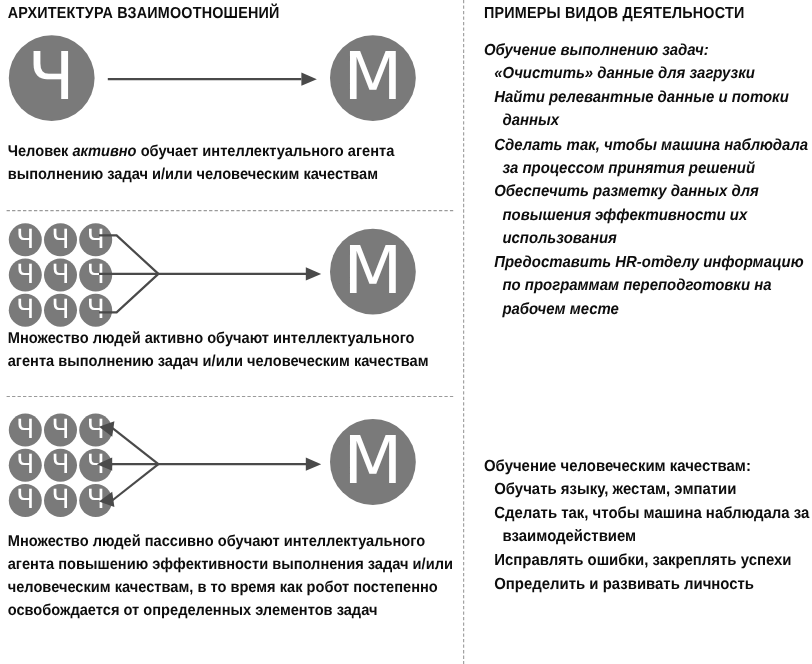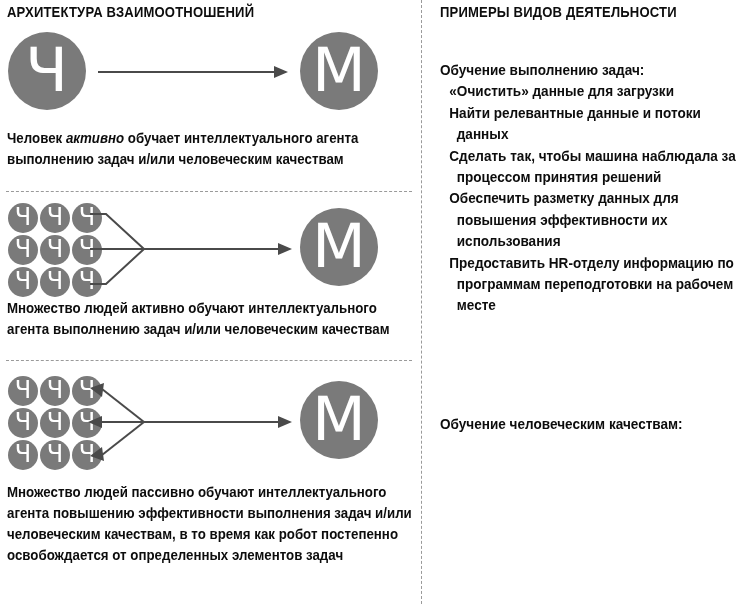--- a/index.html
+++ b/index.html
@@ -139,21 +139,21 @@
   .group-items li {
     font-size: 14.6px;
     line-height: 21.4px;
     font-weight: 600;
     padding-left: 18px;
     text-indent: -8px;
     transform: scaleX(0.93);
     transform-origin: left top;
     width: 320px;
   }
-  .g1 { top: 60px; }
+  .g1 { top: 36px; font-style: italic; }
   .g2 { top: 414px; }
 </style>
 </head>
 <body>
 
 <div id="page">
 
   <div class="v-divider"></div>
 
   <div class="col-left">
@@ -288,16 +288,22 @@
         <li>«Очистить» данные для загрузки</li>
         <li>Найти релевантные данные и потоки данных</li>
         <li>Сделать так, чтобы машина наблюдала за процессом принятия решений</li>
         <li>Обеспечить разметку данных для повышения эффективности их использования</li>
         <li>Предоставить HR-отделу информацию по программам переподготовки на рабочем месте</li>
       </ul>
     </div>
 
     <div class="list-group g2">
       <div class="group-head">Обучение человеческим качествам:</div>
+      <ul class="group-items">
+        <li>Обучать языку, жестам, эмпатии</li>
+        <li>Сделать так, чтобы машина наблюдала за взаимодействием</li>
+        <li>Исправлять ошибки, закреплять успехи</li>
+        <li>Определить и развивать личность</li>
+      </ul>
     </div>
   </div>
 
 </div>
 
 </body></html>

